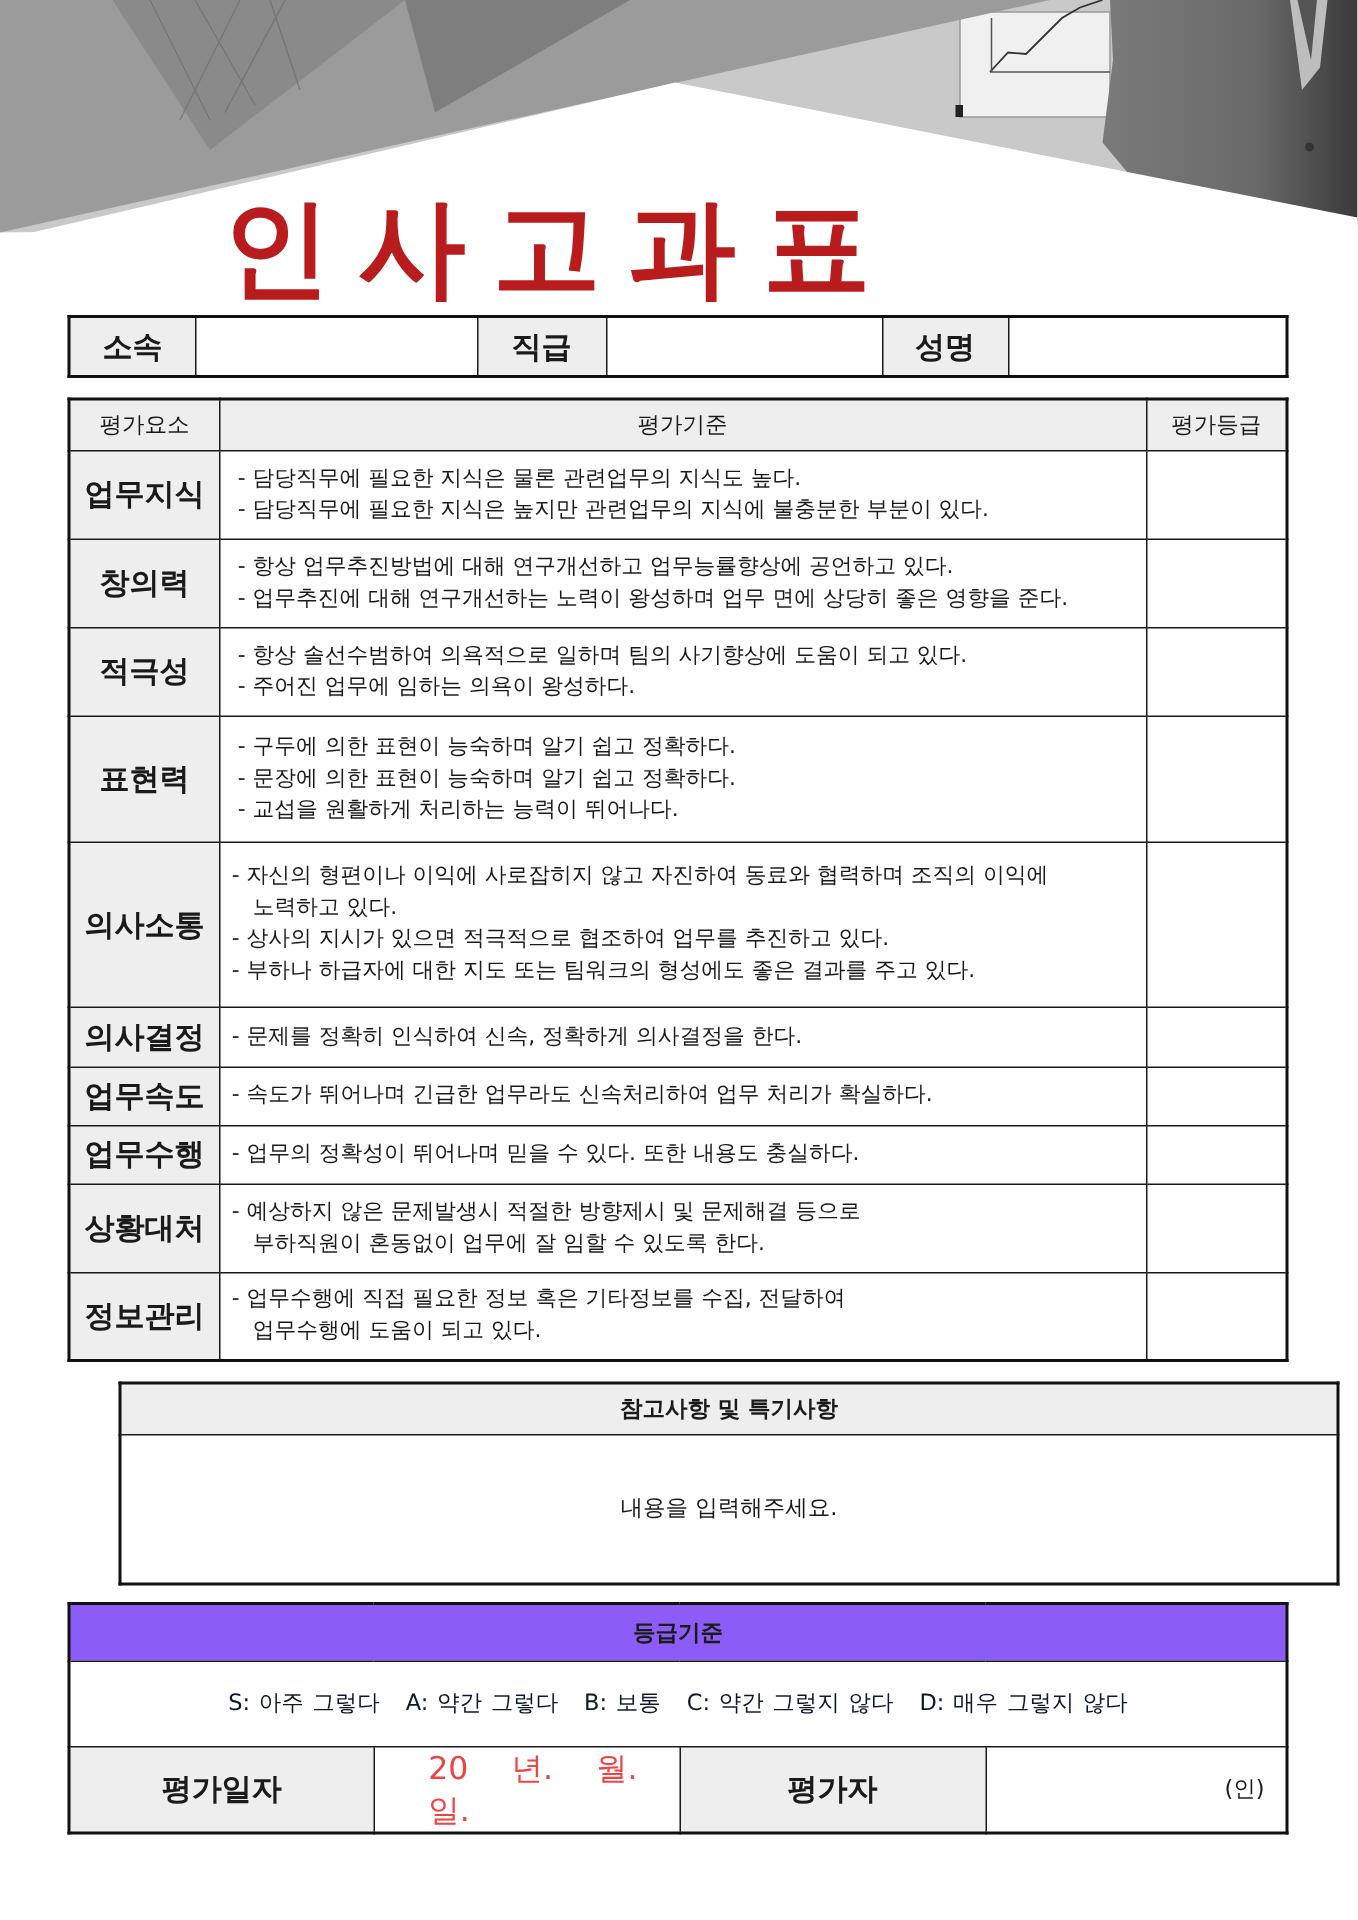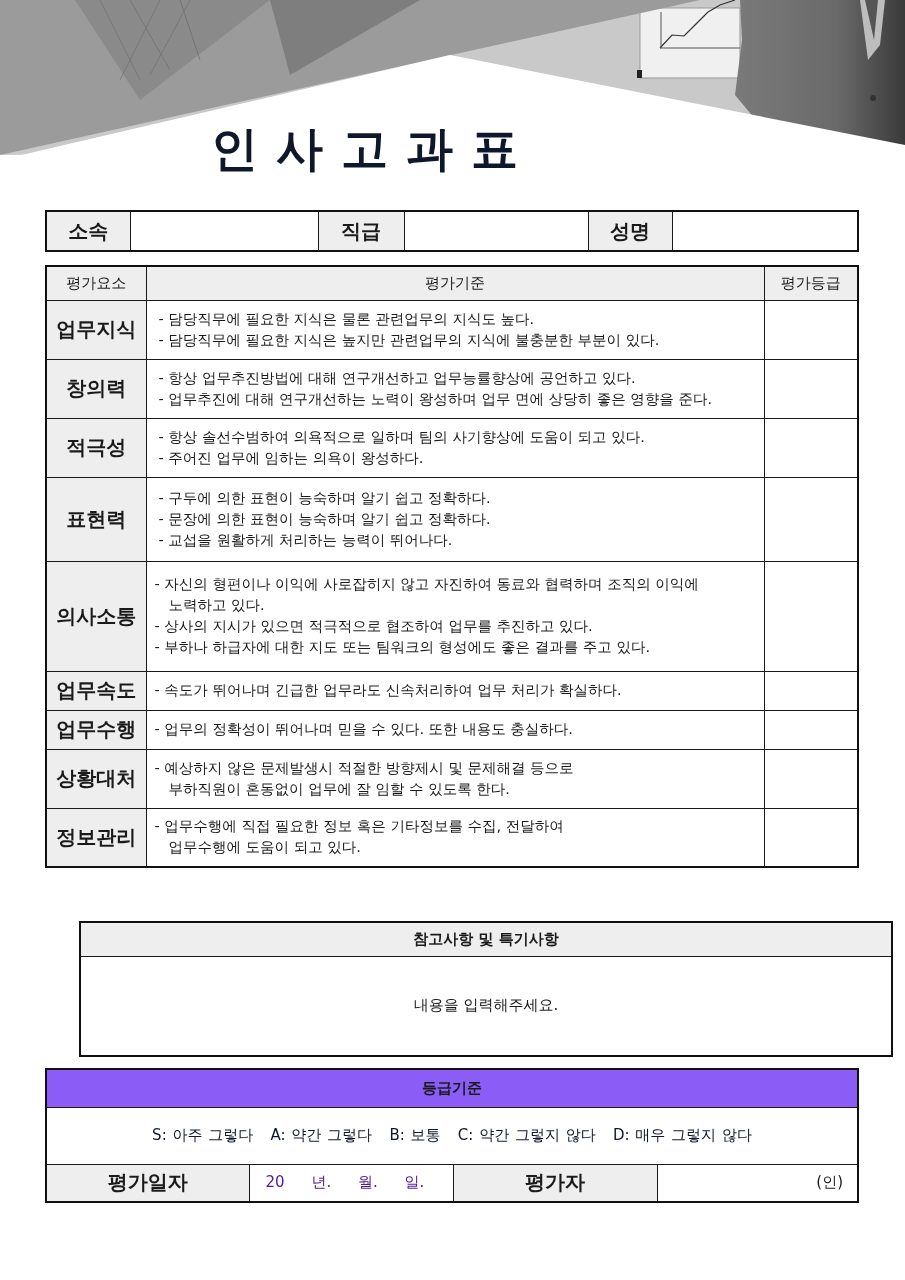--- a/index.html
+++ b/index.html
@@ -4,21 +4,21 @@
 <style>
   * { box-sizing: border-box; margin: 0; padding: 0; }
   html, body { width: 905px; height: 1280px; background: #ffffff; overflow: hidden; }
   body { position: relative; font-family: "DejaVu Sans", "Liberation Sans", sans-serif; color: #1a1a1a; }
 
   .hero { position: absolute; left: 0; top: 0; width: 905px; height: 160px; overflow: hidden; }
   .hero svg { display: block; }
 
   .title {
     position: absolute; left: 0; top: 118px; width: 729px; text-align: center;
-    font-size: 47px; font-weight: 900; letter-spacing: 18px; color: #0f172a;
+    font-size: 72px; font-weight: 900; letter-spacing: 18px; color: #b91c1c;
     font-family: "DejaVu Sans", sans-serif;
     padding-left: 18px;
   }
 
   table { border-collapse: collapse; position: absolute; left: 45px; width: 814px; }
   td, th { border: 1.5px solid #1a1a1a; font-size: 14.5px; font-weight: normal; }
   .lbl { background: #eeeeee; text-align: center; font-weight: bold; font-size: 20px; }
 
   .info { top: 210px; height: 42px; border: 2.5px solid #111; }
   .info td { height: 40px; }
@@ -31,21 +31,21 @@
   .eval td.grade { background: #fff; }
 
   .notes { top: 921px; border: 2.5px solid #111; margin-left: 34px; }
   .notes th { background: #eeeeee; font-weight: bold; height: 34px; font-size: 15px; }
   .notes td { height: 100px; text-align: center; font-size: 15px; }
 
   .grades { top: 1068px; border: 2.5px solid #111; }
   .grades th { background: #8b5cf6; font-weight: bold; height: 38px; font-size: 15px; }
   .grades td.scale { height: 57px; text-align: center; font-size: 15px; color: #0f172a; word-spacing: 1px; }
   .grades td { height: 38px; }
-  .grades td.date { padding-left: 16px; font-size: 15px; color: #4c1d95; }
+  .grades td.date { padding-left: 36px; font-size: 21px; color: #ef4444; }
   .grades td.date span { margin-right: 22px; }
   .grades td.seal { text-align: right; padding-right: 14px; font-size: 15px; }
 </style>
 </head>
 <body>
 
 <div class="hero">
   <svg width="905" height="160" viewBox="0 0 905 160" xmlns="http://www.w3.org/2000/svg">
     <defs>
       <linearGradient id="g1" x1="0" y1="0" x2="1" y2="1">
@@ -145,20 +145,27 @@
   <tr style="height:110px">
     <td class="lbl">의사소통</td>
     <td class="crit" style="padding-left:8px">
       <div>- 자신의 형편이나 이익에 사로잡히지 않고 자진하여 동료와 협력하며 조직의 이익에</div>
       <div class="cont">노력하고 있다.</div>
       <div>- 상사의 지시가 있으면 적극적으로 협조하여 업무를 추진하고 있다.</div>
       <div>- 부하나 하급자에 대한 지도 또는 팀워크의 형성에도 좋은 결과를 주고 있다.</div>
     </td>
     <td class="grade"></td>
   </tr>
+  <tr style="height:40px">
+    <td class="lbl">의사결정</td>
+    <td class="crit" style="padding-left:8px">
+      <div>- 문제를 정확히 인식하여 신속, 정확하게 의사결정을 한다.</div>
+    </td>
+    <td class="grade"></td>
+  </tr>
   <tr style="height:39px">
     <td class="lbl">업무속도</td>
     <td class="crit" style="padding-left:8px">
       <div>- 속도가 뛰어나며 긴급한 업무라도 신속처리하여 업무 처리가 확실하다.</div>
     </td>
     <td class="grade"></td>
   </tr>
   <tr style="height:39px">
     <td class="lbl">업무수행</td>
     <td class="crit" style="padding-left:8px">

